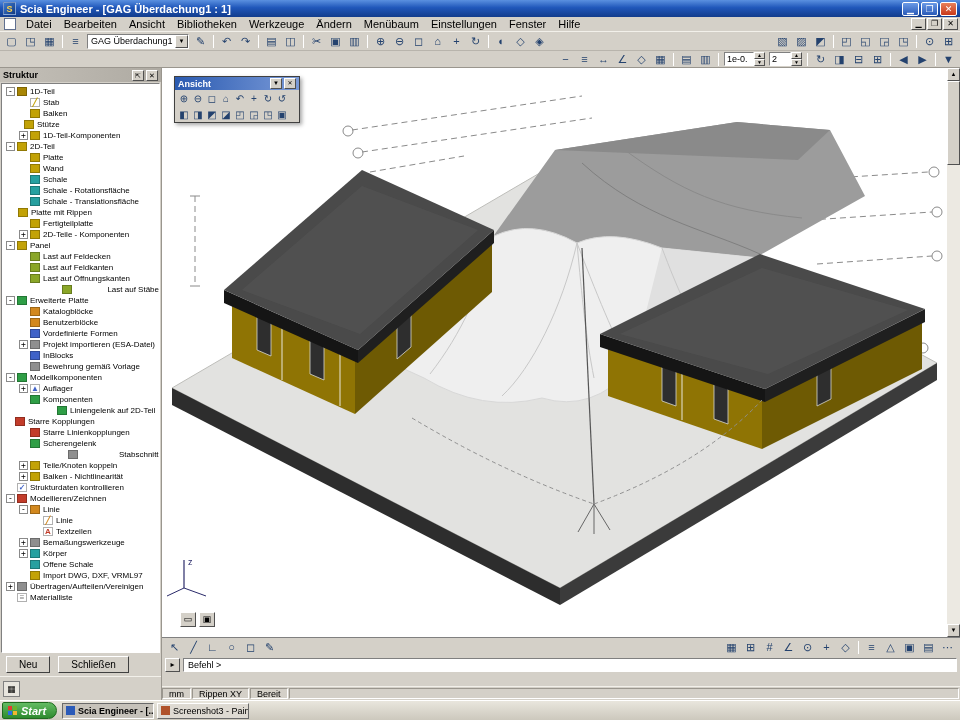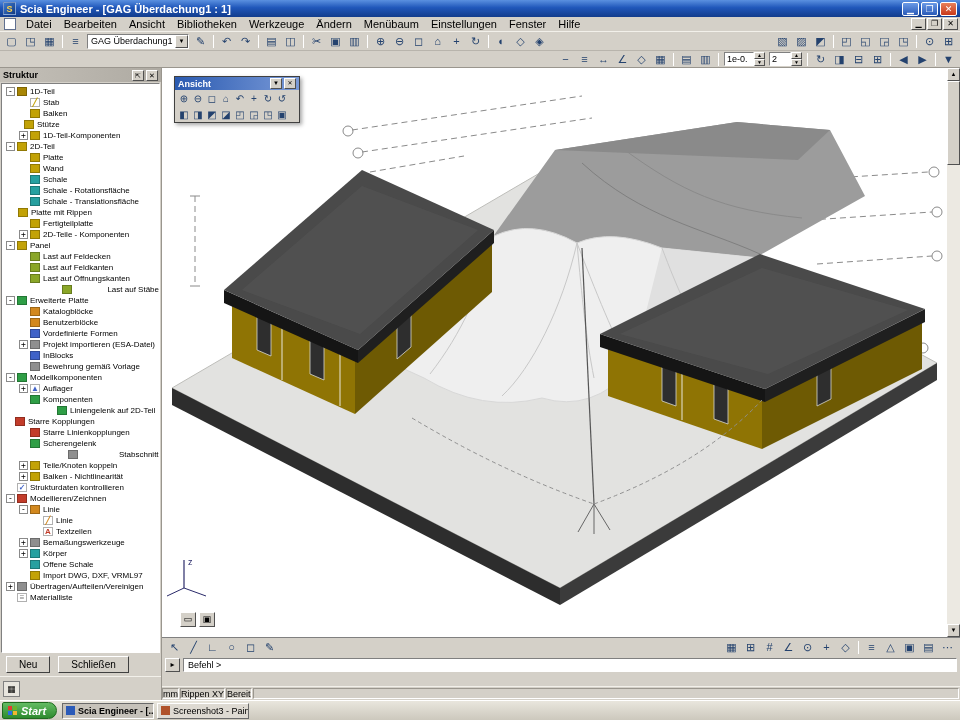--- a/index.html
+++ b/index.html
@@ -74,21 +74,21 @@
 
 .cmdpanel{height:49px;display:flex;flex-direction:column;border-top:1px solid #808080;background:#d4d0c8;flex:none;}
 .cmd-hdr{height:13px;display:flex;align-items:center;background:linear-gradient(90deg,#b4b0a6,#cdc9c0);font-size:9px;font-weight:bold;padding:0 3px;flex:none;}
 .cmd-tools{height:18px;display:flex;align-items:center;padding:0 3px;flex:none;}
 .cmd-right{margin-left:auto;display:flex;align-items:center;}
 .cmd-input-row{height:17px;display:flex;align-items:center;padding:1px 3px;gap:3px;flex:none;}
 .cmd-field{flex:1;height:14px;background:#fff;border:1px solid;border-color:#808080 #fff #fff #808080;font-size:9px;display:flex;align-items:center;padding:0 4px;gap:2px;}
 
 
 .statusbar{height:14px;display:flex;align-items:stretch;background:#d4d0c8;font-size:9px;border-top:1px solid #f2f0ea;flex:none;}
-.sseg{border:1px solid;border-color:#9a968e #fff #fff #9a968e;margin:1px 1px 1px 0;padding:0 0;display:flex;align-items:center;white-space:nowrap;}
+.sseg{border:1px solid;border-color:#9a968e #fff #fff #9a968e;margin:1px 1px 1px 0;padding:0 6px;display:flex;align-items:center;white-space:nowrap;}
 .sseg.fill{flex:1;}
 
 
 .taskbar{height:20px;background:linear-gradient(180deg,#e9e6dd,#ccc8bd);display:flex;align-items:center;gap:5px;padding:0 2px;border-top:1px solid #fff;flex:none;}
 .start{height:17px;padding:0 10px 0 5px;background:linear-gradient(180deg,#63bc63,#2e8a2e);color:#fff;font-weight:bold;font-style:italic;font-size:11px;border-radius:2px 9px 9px 2px;display:flex;align-items:center;gap:4px;border:1px solid #1e6a1e;}
 .flag{width:9px;height:9px;display:grid;grid-template-columns:4px 4px;grid-template-rows:4px 4px;gap:1px;}
 .flag i{display:block;}
 .task{height:16px;width:92px;background:#dedad2;border:1px solid;border-color:#fff #6a6a6a #6a6a6a #fff;font-size:9px;display:flex;align-items:center;gap:3px;padding:0 3px;overflow:hidden;white-space:nowrap;font-family:"Liberation Sans",sans-serif;}
 .task.active{background:#c6c2ba;border-color:#6a6a6a #fff #fff #6a6a6a;font-weight:bold;}
 .ticon2{width:9px;height:9px;flex:none;}

